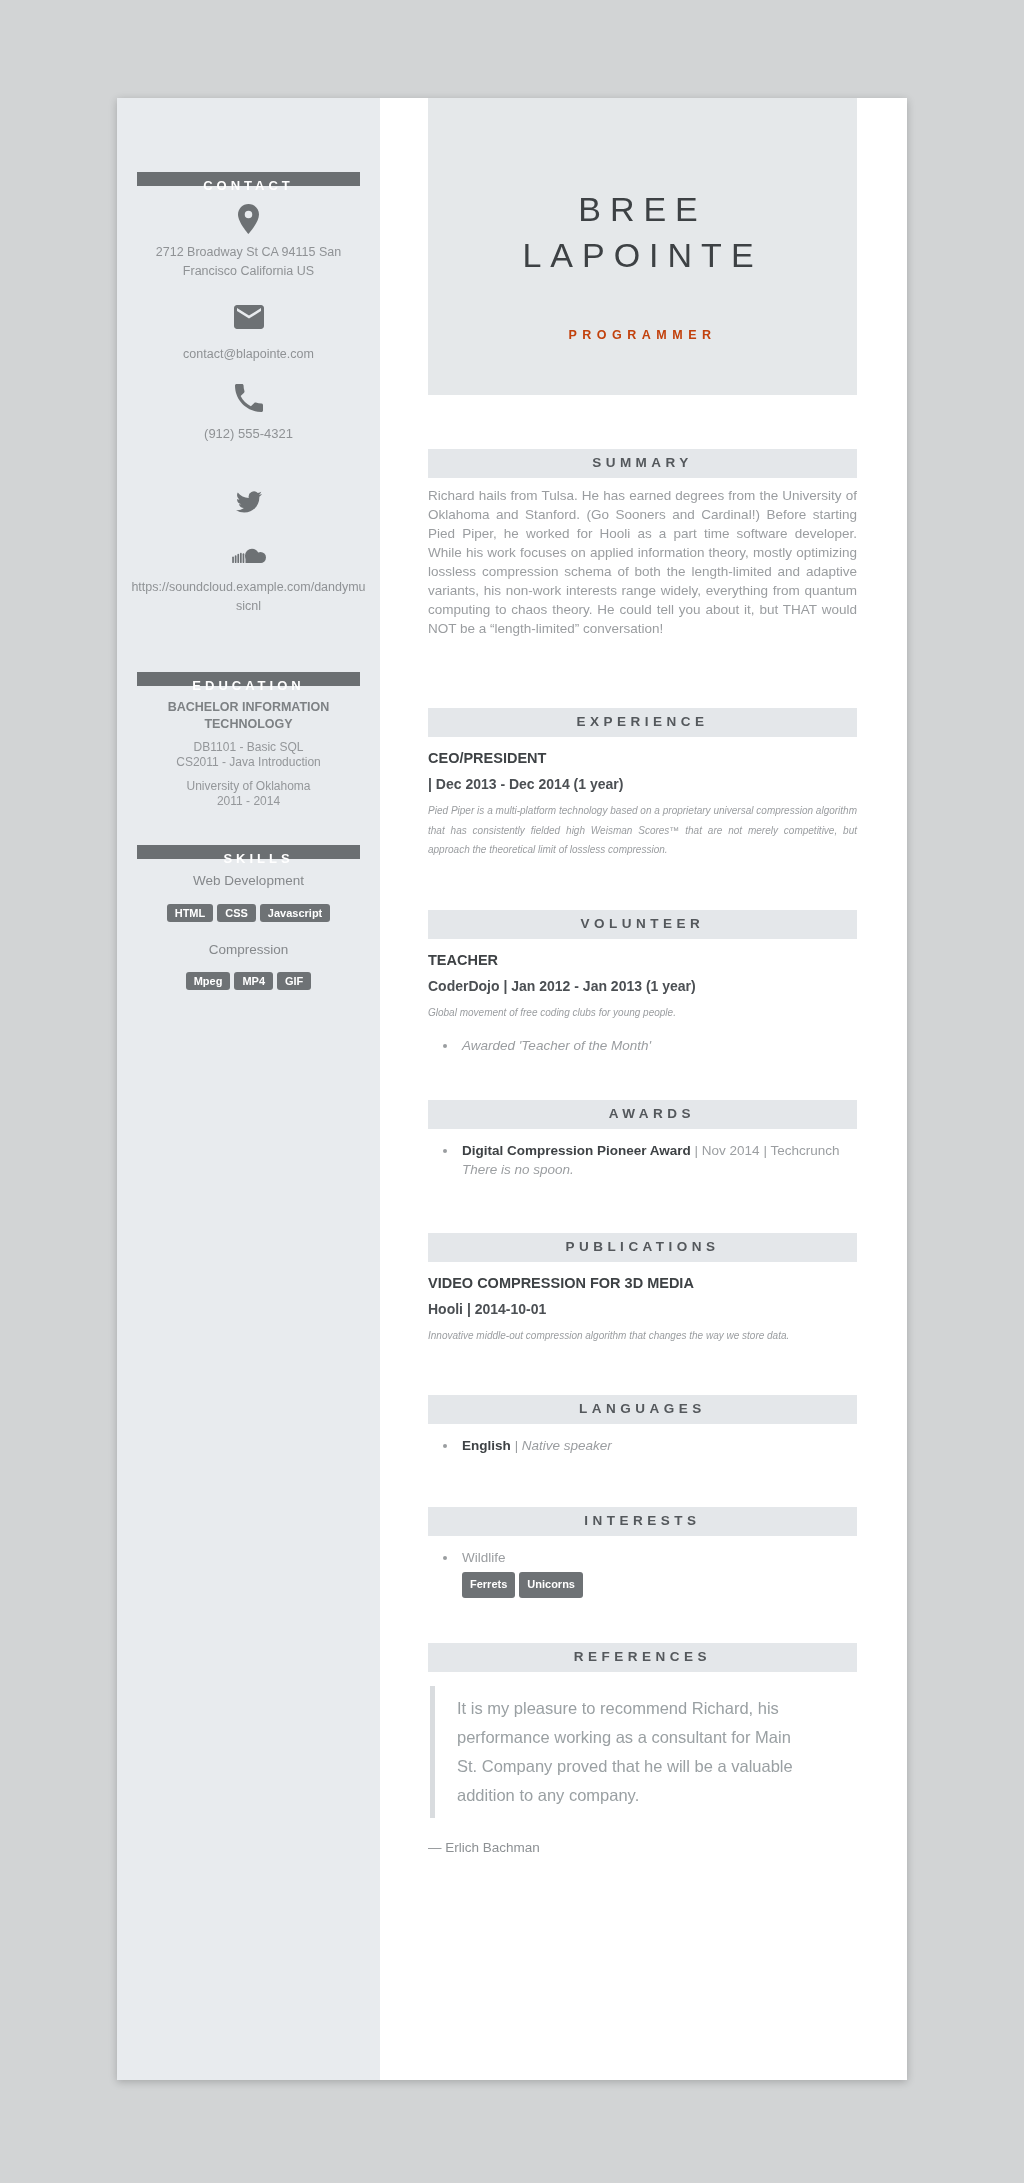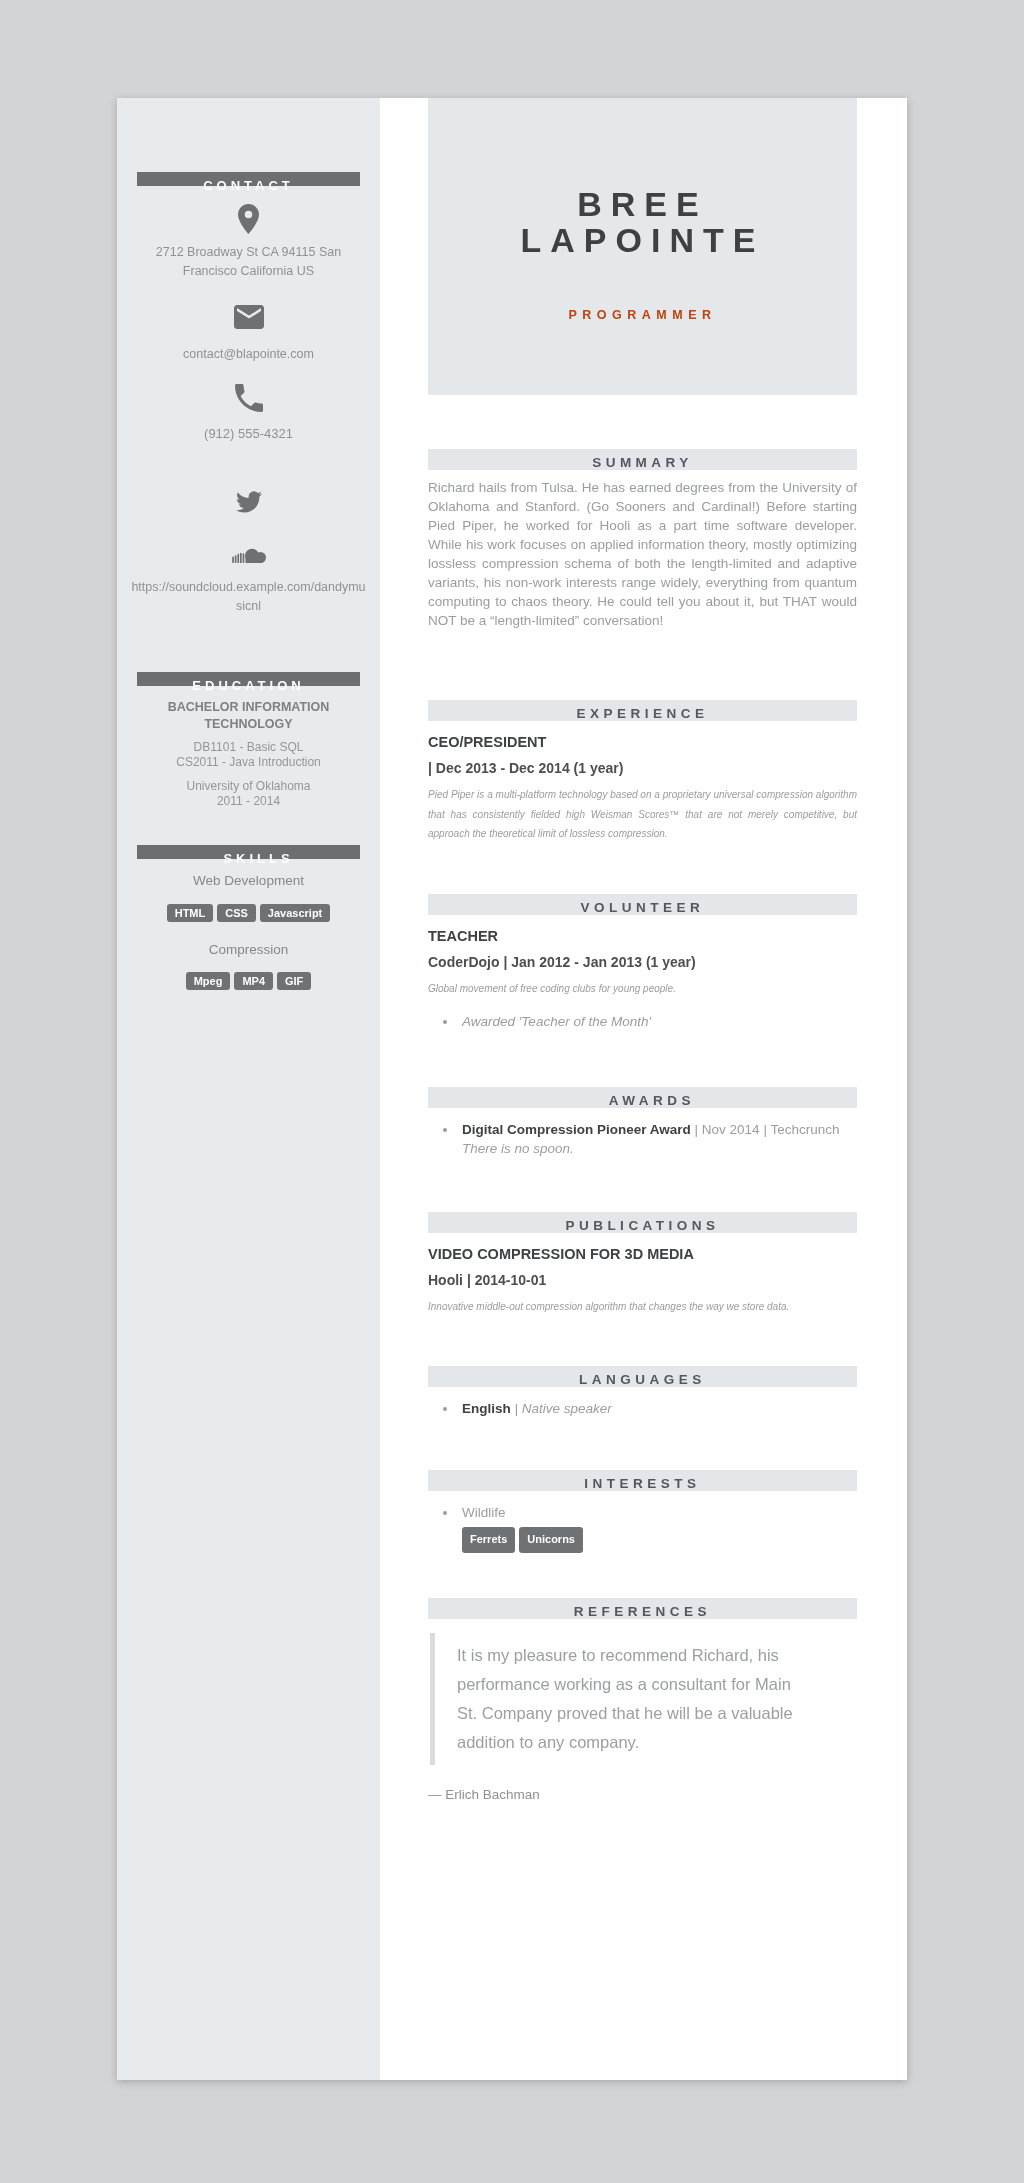--- a/index.html
+++ b/index.html
@@ -46,32 +46,32 @@
     display:inline-block;background:#6e7275;color:#ffffff;
     font-size:11px;font-weight:bold;padding:3px 8px;border-radius:3px;margin:10px 2px;
   }
   
   .main{flex:1;background:#ffffff;box-sizing:border-box;padding:0 50px 46px 48px;}
   .name-block{
     height:297px;background:#e5e8ea;box-sizing:border-box;
     padding-top:88px;text-align:center;
   }
   .name-block h1{
-    margin:0 auto;max-width:330px;font-size:34px;line-height:36px;
-    letter-spacing:9px;color:#3d4144;font-weight:bold;
+    margin:0 auto;max-width:330px;font-size:34px;line-height:46px;
+    letter-spacing:9px;color:#3d4144;font-weight:normal;
   }
   .role{margin-top:50px;font-size:12.5px;font-weight:bold;letter-spacing:5.5px;color:#c2410c;}
   .section-bar{
-    background:#e4e7ea;height:21px;line-height:28px;text-align:center;
+    background:#e4e7ea;height:29px;line-height:28px;text-align:center;
     font-size:13.5px;font-weight:bold;letter-spacing:4.5px;color:#54585c;
   }
   .sb-summary{margin-top:54px;}
   .sb-experience{margin-top:70px;}
   .sb-volunteer{margin-top:50px;}
-  .sb-awards{margin-top:55px;padding-left:19px;}
+  .sb-awards{margin-top:44px;padding-left:19px;}
   .sb-publications{margin-top:53px;}
   .sb-languages{margin-top:50px;}
   .sb-interests{margin-top:51px;}
   .sb-references{margin-top:45px;}
   .body-text{font-size:13.5px;color:#9a9da0;line-height:19px;margin:8px 0 0;}
   .justify{text-align:justify;}
   .role-title{font-size:14.5px;font-weight:bold;color:#3e4245;margin:13px 0 0;}
   .meta-line{font-size:14px;font-weight:bold;color:#4b4f53;margin:10px 0 0;}
   .desc{font-size:10px;font-style:italic;color:#9a9da0;line-height:19.5px;margin:9px 0 0;}
   ul{margin:14px 0 0;padding:0 0 0 30px;}

